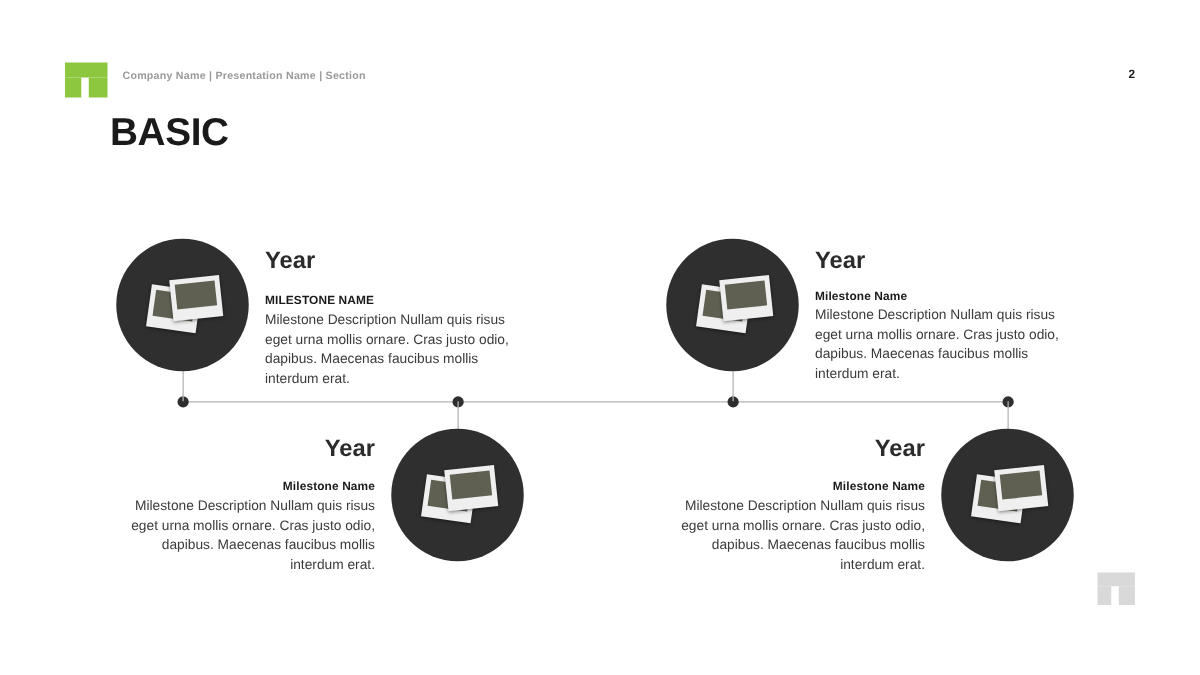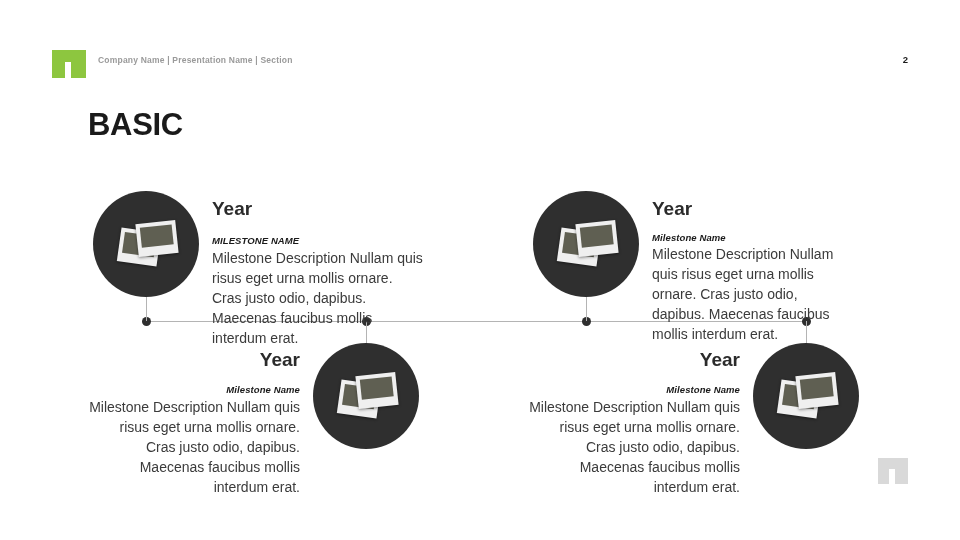--- a/index.html
+++ b/index.html
@@ -70,21 +70,21 @@
     position: absolute;
     left: 88px;
     top: 88px;
     width: 600px;
     font-size: 31px;
     font-weight: bold;
     color: #1a1a1a;
     line-height: 1.18;
     letter-spacing: -0.3px;
   }
-  .slide-title .line2 { display: block; margin-top: 19px; }
+  .slide-title .line2 { display: block; }
 
   
   .axis {
     position: absolute;
     left: 146px;
     top: 321px;
     width: 660px;
     height: 1px;
     background: #b4b4b4;
   }
@@ -145,25 +145,24 @@
     font-size: 19px;
     font-weight: bold;
     color: #2b2b2b;
   }
   .ms-name {
     position: absolute;
     font-size: 9.5px;
     font-weight: bold;
     color: #1a1a1a;
     letter-spacing: 0.1px;
-    font-style: italic;
   }
   .ms-desc {
     position: absolute;
-    font-size: 14px;
+    font-size: 11px;
     line-height: 1.42;
     color: #3b3b3b;
   }
   .align-left { text-align: left; }
   .align-right { text-align: right; }
 
   
   .corner-mark {
     position: absolute;
     right: 52px;

